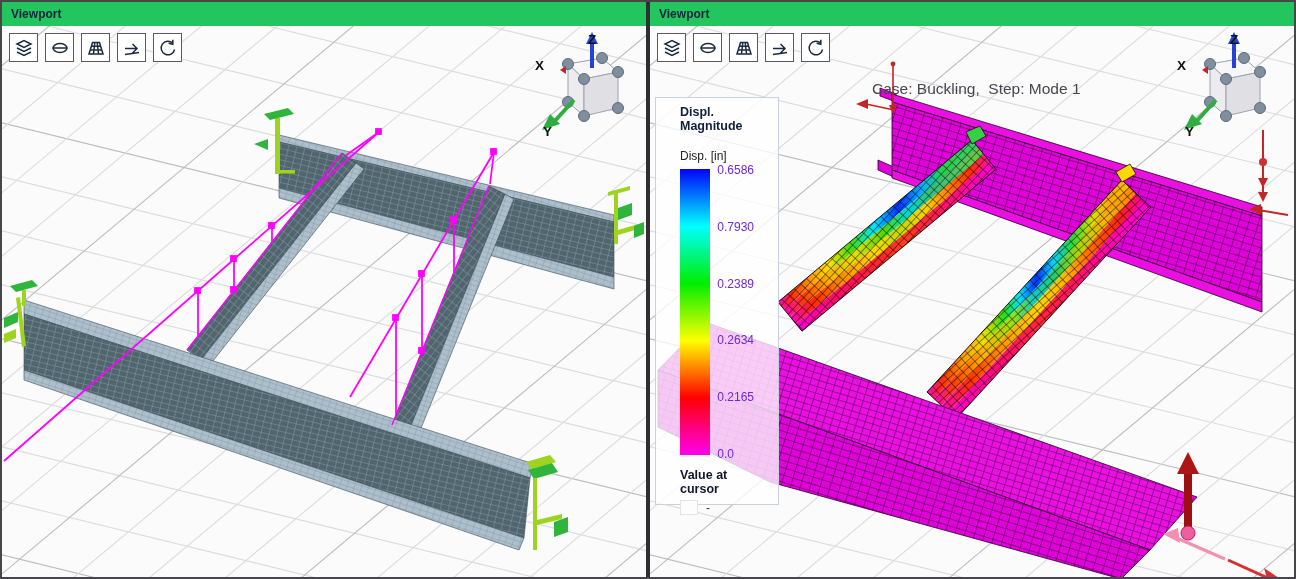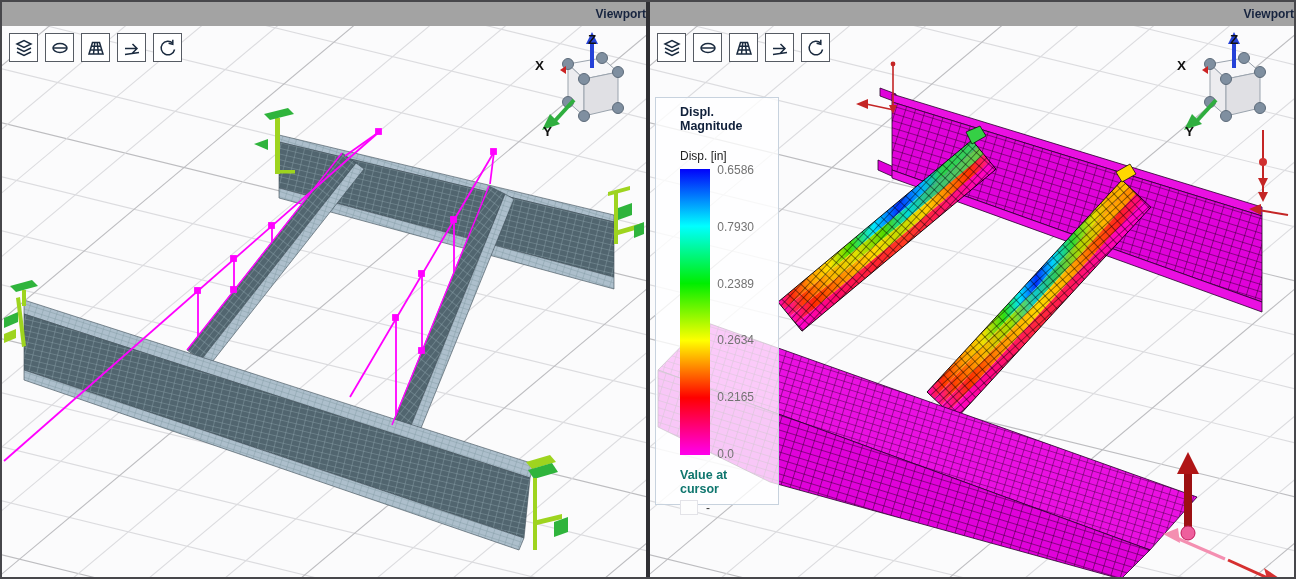--- a/index.html
+++ b/index.html
@@ -2,40 +2,40 @@
 <html><head>
 <meta charset="utf-8">
 <style>
   html,body{margin:0;padding:0;background:#888;}
   *{box-sizing:border-box;}
   #win{position:relative;width:1296px;height:579px;background:#2f2f33;border:2px solid #47474b;
        font-family:"Liberation Sans","DejaVu Sans",sans-serif;overflow:hidden;}
   .pane{position:absolute;top:0;height:575px;width:644px;background:#fbfbfc;overflow:hidden;}
   #paneL{left:0;}
   #paneR{left:648px;}
-  .titlebar{position:absolute;left:0;top:0;right:0;height:24px;background:#a3a3a3;
-            color:#17243f;font-size:12px;font-weight:600;line-height:24px;padding-left:9px;z-index:30;text-align:right;}
+  .titlebar{position:absolute;left:0;top:0;right:0;height:24px;background:#22c55e;
+            color:#17243f;font-size:12px;font-weight:600;line-height:24px;padding-left:9px;z-index:30;}
   .scene{position:absolute;left:0;top:24px;width:644px;height:551px;}
   .toolbar{position:absolute;left:7px;top:31px;display:flex;gap:7px;z-index:20;}
   .tbtn{width:29px;height:29px;background:#ffffff;border:1.5px solid #565b63;display:flex;
         align-items:center;justify-content:center;padding:0;cursor:pointer;}
   .tbtn svg{stroke:#1b2b3f;fill:none;stroke-width:1.5;}
   .axis-label{position:absolute;font-size:13.5px;font-weight:700;color:#111;z-index:21;}
   .case-text{position:absolute;left:222px;top:29px;z-index:22;color:#46464e;font-size:15.5px;
              line-height:23px;white-space:pre;}
   .legend{position:absolute;left:5px;top:95px;width:124px;height:408px;z-index:25;
           background:rgba(255,255,255,0.78);border:1px solid #c7d2de;padding:7px 24px;}
   .lg-title{font-size:12.5px;font-weight:700;color:#10203a;}
   .lg-sub{font-size:12px;color:#222;margin-top:16px;}
   .bar-row{display:flex;margin-top:6px;}
   .colorbar{width:40px;height:286px;
      background:linear-gradient(to bottom,#0202fa 0%,#00ffff 20%,#00ee00 40%,#ffff00 60%,#ff0000 80%,#ff00ee 100%);}
   .ticks{display:flex;flex-direction:column;justify-content:space-between;height:298px;
-         margin-left:7px;margin-top:-6px;font-size:12px;color:#737373;}
-  .lg-cursor{font-size:12.5px;font-weight:700;color:#0f766e;margin-top:7px;}
+         margin-left:7px;margin-top:-6px;font-size:12px;color:#6d28d9;}
+  .lg-cursor{font-size:12.5px;font-weight:700;color:#0f172a;margin-top:7px;}
   .cursor-row{display:flex;align-items:center;margin-top:4px;}
   .swatch{width:18px;height:15px;background:#fdfdfd;border:1px solid #e3e3e8;display:inline-block;}
   .cursor-val{font-size:12px;color:#333;margin-left:8px;}
 </style>
 </head>
 <body>
 
 <div id="win">
 
   <div class="pane" id="paneL">
@@ -489,20 +489,21 @@
         </button>
       <button class="tbtn">
           <svg width="20" height="20">
             <path d="M14.8,5.2 A6.8,6.8 0 1 0 16.6,11.5"></path>
             <path d="M14.8,1.8 L14.8,6.2 L10.6,5.2" fill="none"></path>
           </svg>
         </button>
     </div>
 
     <div class="case-text">
+      <div>Case: Buckling,  Step: Mode 1</div>
     </div>
 
     <div class="legend">
       <div class="lg-title">Displ. Magnitude</div>
       <div class="lg-sub">Disp. [in]</div>
       <div class="bar-row">
         <div class="colorbar"></div>
         <div class="ticks">
           <span>0.6586</span>
           <span>0.7930</span>

